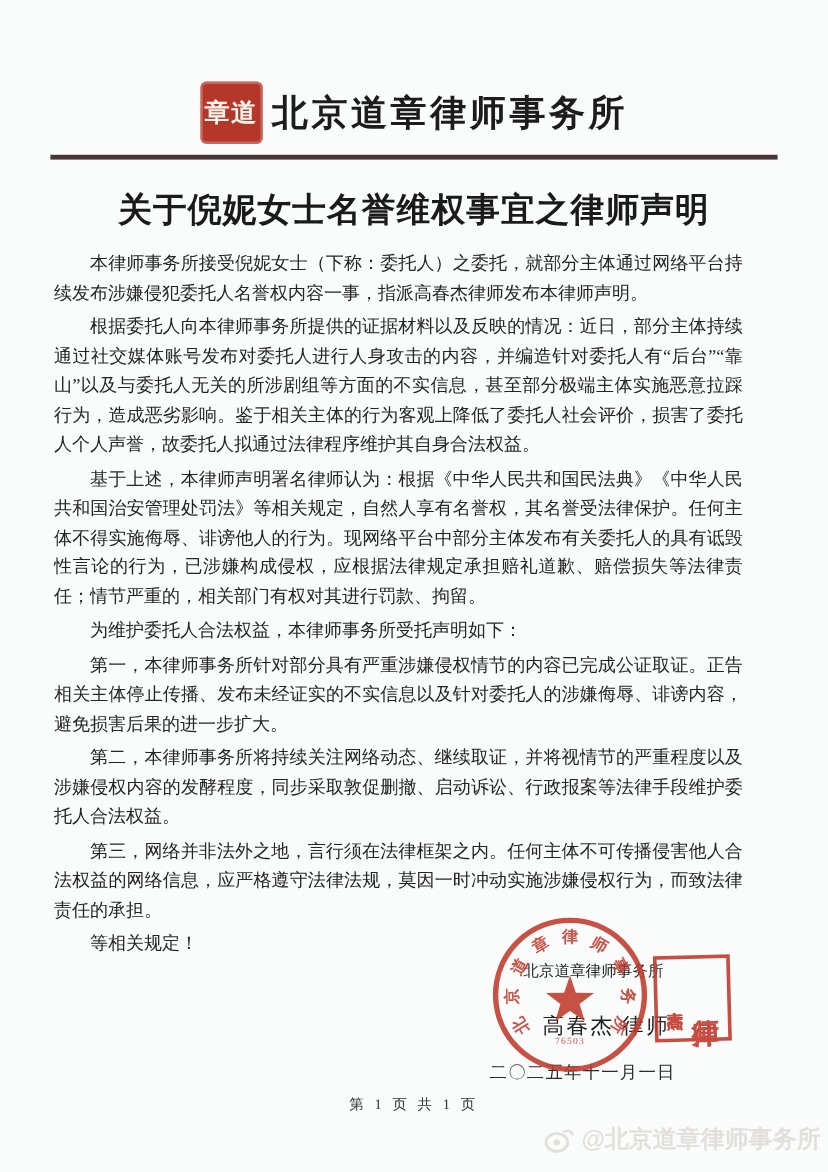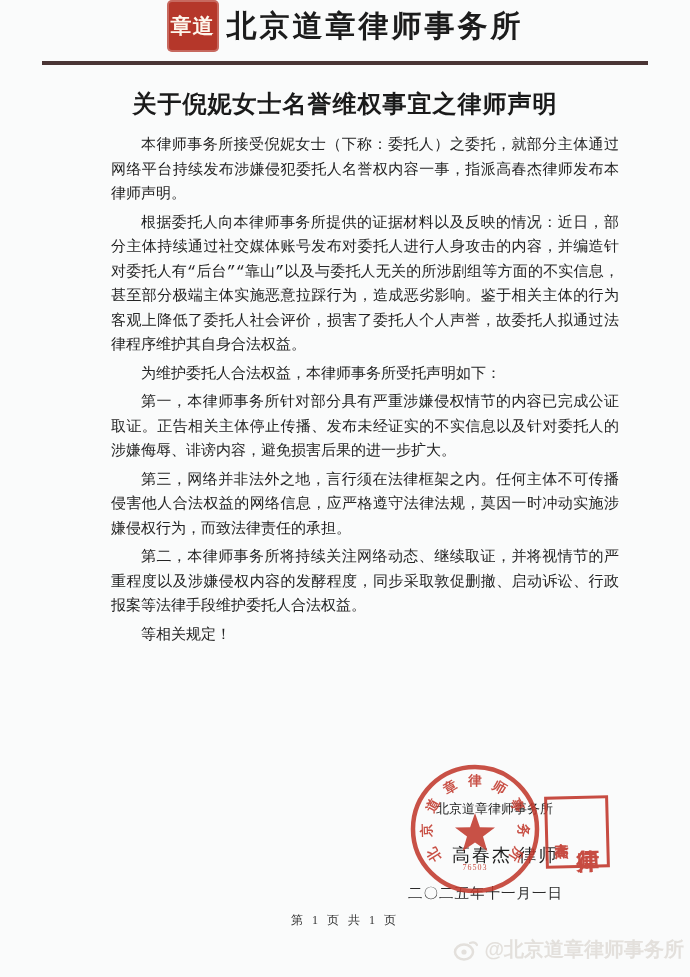--- a/index.html
+++ b/index.html
@@ -8,39 +8,40 @@
     width: 690px; height: 977px;
     position: relative;
     overflow: hidden;
     font-family: "Liberation Serif", "DejaVu Serif", serif;
     color: #222;
   }
   .paper { position: absolute; inset: 0; background: #fafbfb; }
 
   
   .header-row {
+    margin-top: 68px;
     display: flex; align-items: center; justify-content: center; gap: 8px;
   }
   .logo {
     width: 52px; height: 52px; background: #b5372a; border-radius: 5px;
     color: #fdf6ec; font-size: 21px; font-weight: bold;
     display: flex; align-items: center; justify-content: center;
     letter-spacing: 1px; box-shadow: inset 0 0 0 2px rgba(255,255,255,.25);
   }
   .firm-names { text-align: left; }
   .firm-cn { font-size: 30px; font-weight: bold; color: #1c1c1c; letter-spacing: 3px; }
   .firm-en { font-size: 10px; font-weight: bold; color: #3a3a3a; letter-spacing: 4.5px; margin-top: 2px; }
   .rule { height: 4px; background: #4a3535; margin: 9px 42px 0 42px; }
 
   
   .doc-title {
-    text-align: center; font-size: 24px; font-weight: bold;
+    text-align: center; font-size: 28px; font-weight: bold;
     letter-spacing: 1px; margin-top: 23px; color: #1a1a1a;
   }
-  .doc-body { padding: 14px 71px 0 111px; font-family: Liberation Mono, monospace; }
+  .doc-body { padding: 14px 71px 0 45px; }
   .doc-body p {
     font-size: 15px; line-height: 24.5px; text-indent: 2em;
     text-align: justify; margin-bottom: 4px; color: #242424;
   }
 
   
   .sig-firm-line  { position: absolute; left: 436px; top: 800px; font-size: 13px; color: #1f1f1f; z-index: 1; }
   .sig-lawyer-line{ position: absolute; left: 452px; top: 843px; font-size: 18px; color: #1f1f1f; z-index: 1; letter-spacing: 2px; }
   .sig-date       { position: absolute; left: 408px; top: 884px; font-size: 14.5px; color: #2a2a2a; z-index: 1; letter-spacing: 1px; }
 
@@ -86,24 +87,25 @@
       <div class="firm-cn">北京道章律师事务所</div>
     </div>
   </div>
   <div class="rule"></div>
 
   <div class="doc-title">关于倪妮女士名誉维权事宜之律师声明</div>
 
   <div class="doc-body">
     <p>本律师事务所接受倪妮女士（下称：委托人）之委托，就部分主体通过网络平台持续发布涉嫌侵犯委托人名誉权内容一事，指派高春杰律师发布本律师声明。</p>
     <p>根据委托人向本律师事务所提供的证据材料以及反映的情况：近日，部分主体持续通过社交媒体账号发布对委托人进行人身攻击的内容，并编造针对委托人有“后台”“靠山”以及与委托人无关的所涉剧组等方面的不实信息，甚至部分极端主体实施恶意拉踩行为，造成恶劣影响。鉴于相关主体的行为客观上降低了委托人社会评价，损害了委托人个人声誉，故委托人拟通过法律程序维护其自身合法权益。</p>
+    <p>基于上述，本律师声明署名律师认为：根据《中华人民共和国民法典》《中华人民共和国治安管理处罚法》等相关规定，自然人享有名誉权，其名誉受法律保护。任何主体不得实施侮辱、诽谤他人的行为。现网络平台中部分主体发布有关委托人的具有诋毁性言论的行为，已涉嫌构成侵权，应根据法律规定承担赔礼道歉、赔偿损失等法律责任；情节严重的，相关部门有权对其进行罚款、拘留。</p>
     <p>为维护委托人合法权益，本律师事务所受托声明如下：</p>
     <p>第一，本律师事务所针对部分具有严重涉嫌侵权情节的内容已完成公证取证。正告相关主体停止传播、发布未经证实的不实信息以及针对委托人的涉嫌侮辱、诽谤内容，避免损害后果的进一步扩大。</p>
+    <p>第二，本律师事务所将持续关注网络动态、继续取证，并将视情节的严重程度以及涉嫌侵权内容的发酵程度，同步采取敦促删撤、启动诉讼、行政报案等法律手段维护委托人合法权益。</p>
     <p>第三，网络并非法外之地，言行须在法律框架之内。任何主体不可传播侵害他人合法权益的网络信息，应严格遵守法律法规，莫因一时冲动实施涉嫌侵权行为，而致法律责任的承担。</p>
-    <p>第二，本律师事务所将持续关注网络动态、继续取证，并将视情节的严重程度以及涉嫌侵权内容的发酵程度，同步采取敦促删撤、启动诉讼、行政报案等法律手段维护委托人合法权益。</p>
     <p>等相关规定！</p>
   </div>
 
   <div class="sig-firm-line">北京道章律师事务所</div>
   <div class="sig-lawyer-line">高春杰 律师</div>
 
   <svg class="round-seal" viewBox="0 0 138 138">
     <circle cx="69" cy="69" r="62" fill="none" stroke="#c23a2e" stroke-width="4.5"></circle>
     <g id="seal-arc-chars">
         <text x="69" y="25" text-anchor="middle" transform="rotate(-122 69 69)">北</text>

